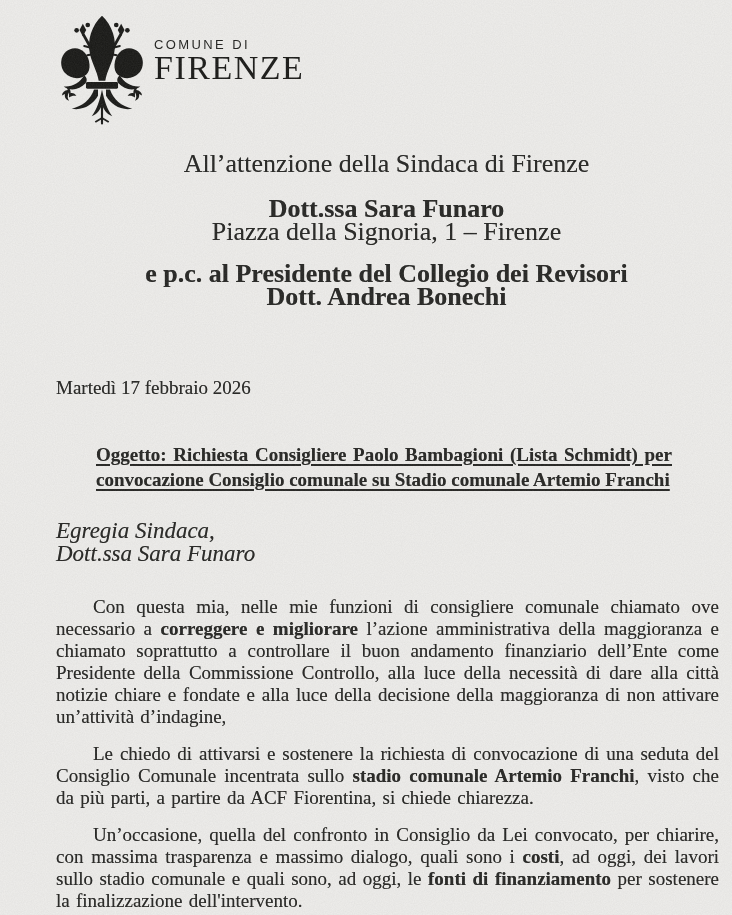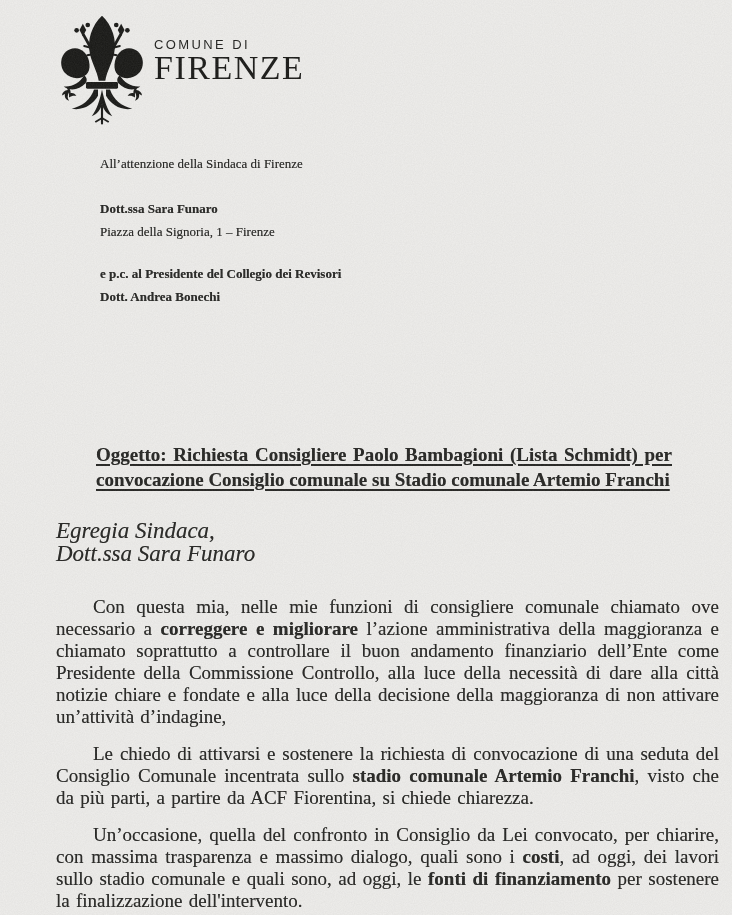--- a/index.html
+++ b/index.html
@@ -27,21 +27,21 @@
   }
   .logo-large {
     display: block;
     font-family: "Liberation Serif", "DejaVu Serif", serif;
     font-size: 34px; line-height: 31px; letter-spacing: 1.5px; color: #161614; text-align: right;
   }
 
   
   .recipient {
     position: absolute; top: 152px; left: 100px; right: 59px;
-    text-align: left; font-size: 13px; line-height: 23px;
+    text-align: center; font-size: 26px; line-height: 23px;
     text-shadow: 0 0 0.5px rgba(40,40,38,0.55);
   }
   .r-gap1 { margin-top: 22px; }
   .r-gap2 { margin-top: 19px; font-weight: bold; }
   .bold { font-weight: bold; }
 
   
   .date {
     position: absolute; left: 56px; top: 377px;
     font-size: 19px; text-shadow: 0 0 0.5px rgba(40,40,38,0.55);
@@ -124,20 +124,21 @@
   </div>
 
   <div class="recipient">
     <div>All’attenzione della Sindaca di Firenze</div>
     <div class="bold r-gap1">Dott.ssa Sara Funaro</div>
     <div>Piazza della Signoria, 1 – Firenze</div>
     <div class="r-gap2">e p.c. al Presidente del Collegio dei Revisori</div>
     <div class="bold">Dott. Andrea Bonechi</div>
   </div>
 
+  <div class="date">Martedì 17 febbraio 2026</div>
 
   <div class="subject">
     <div class="line just">Oggetto: Richiesta Consigliere Paolo Bambagioni (Lista Schmidt) per</div>
     <div class="line">convocazione Consiglio comunale su Stadio comunale Artemio Franchi</div>
   </div>
 
   <div class="salutation">
     <div>Egregia Sindaca,</div>
     <div>Dott.ssa Sara Funaro</div>
   </div>

